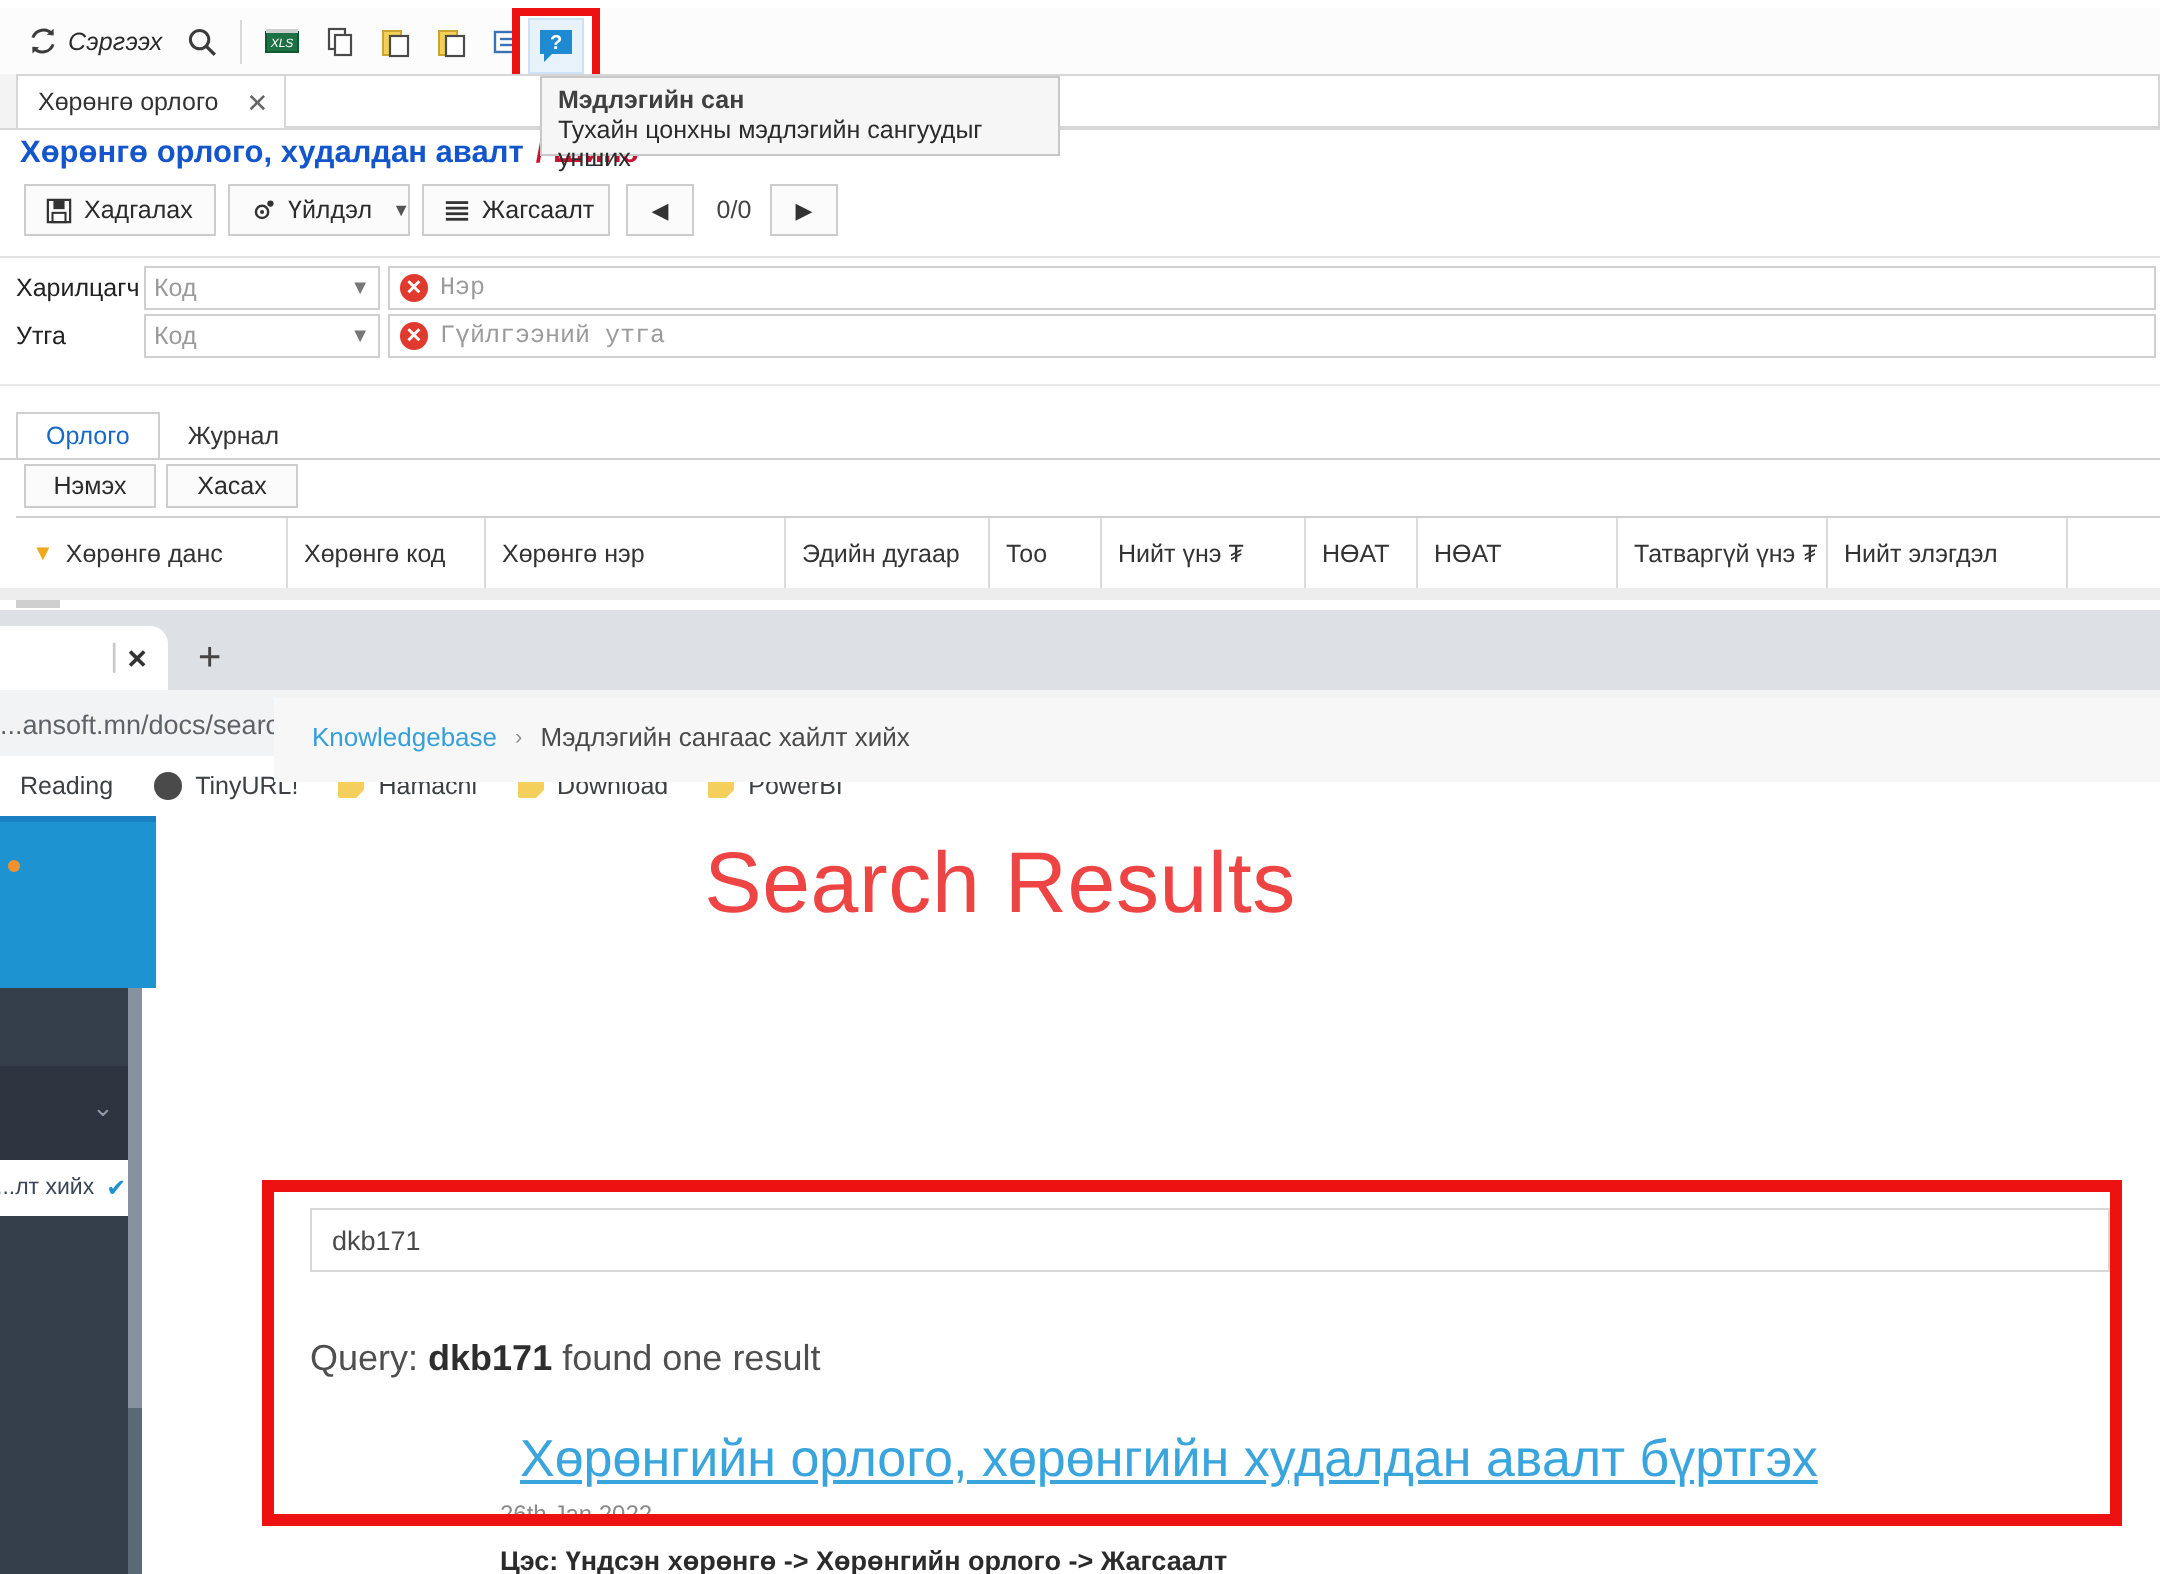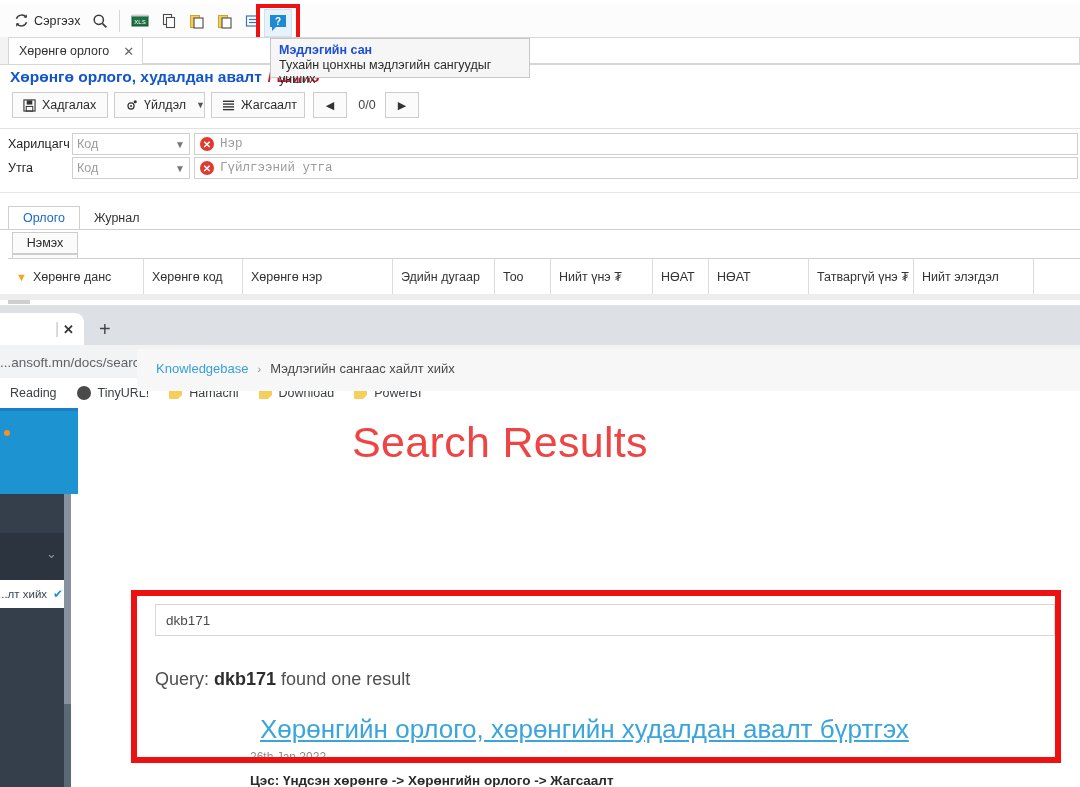--- a/index.html
+++ b/index.html
@@ -9,21 +9,21 @@
     background:#ffffff;
     -webkit-font-smoothing:antialiased;
   }
   .app{position:absolute;left:0;top:0;width:1080px;height:787px;}
 
   
   .erp{position:absolute;left:0;top:0;width:1080px;height:300px;background:#ffffff;overflow:hidden;}
 
   .erp-toolbar{position:absolute;left:0;top:4px;width:1080px;height:33px;background:#fcfcfc;border-bottom:1px solid #dcdcdc;}
   .tb-inner{position:absolute;left:8px;top:0;height:33px;display:flex;align-items:center;}
-  .tb-btn{display:flex;align-items:center;gap:5px;height:26px;padding:0 6px;cursor:pointer;color:#333;font-size:12.5px;}
+  .tb-btn{display:flex;align-items:center;gap:5px;height:26px;padding:0 6px;cursor:pointer;color:#333;font-size:12.5px;font-style:italic;}
   .tb-sep{width:1px;height:22px;background:#d8d8d8;margin:0 5px;}
   .ico{display:inline-block;line-height:0;}
 
   .refresh-ico svg{display:block;}
   .tb-label{font-size:12.5px;color:#2b2b2b;letter-spacing:.1px;}
 
   .help-wrap{position:absolute;left:256px;top:0px;width:44px;height:40px;}
   .help-hl{position:absolute;left:0;top:0;width:44px;height:40px;border:4px solid #ee1111;background:#ffffff;box-sizing:border-box;}
   .help-btn{position:absolute;left:8px;top:5px;width:28px;height:28px;background:#e8f2fb;border:1px solid #cfe2f5;display:flex;align-items:center;justify-content:center;cursor:pointer;box-sizing:border-box;}
 
@@ -56,21 +56,21 @@
   .ftext .ph{font-size:12.5px;color:#9b9b9b;font-family:Liberation Mono, monospace;}
   .err-dot{width:14px;height:14px;border-radius:50%;background:#e03a2f;color:#fff;font-size:10px;font-weight:bold;display:flex;align-items:center;justify-content:center;flex:0 0 auto;}
 
   
   .itabs{position:absolute;left:8px;top:206px;height:24px;display:flex;align-items:flex-end;}
   .itab{height:24px;padding:0 14px;display:flex;align-items:center;font-size:12.5px;box-sizing:border-box;cursor:pointer;}
   .itab.on{background:#fff;border:1px solid #cfcfcf;border-bottom:1px solid #fff;color:#1669c9;}
   .itab.off{color:#333;}
   .itabline{position:absolute;left:0;top:229px;width:1080px;height:1px;background:#cfcfcf;}
 
-  .subbtns{position:absolute;left:12px;top:232px;display:flex;gap:0px;flex-direction:column;}
+  .subbtns{position:absolute;left:12px;top:232px;display:flex;gap:0px;}
   .subbtn{width:66px;height:22px;background:#fbfbfb;border:1px solid #cdcdcd;box-sizing:border-box;display:flex;align-items:center;justify-content:center;font-size:12.5px;color:#2b2b2b;cursor:pointer;margin-right:5px;}
 
   
   .grid{position:absolute;left:8px;top:258px;width:1080px;height:36px;border-top:1px solid #d0d0d0;border-bottom:1px solid #d0d0d0;background:#fff;display:flex;}
   .gcol{height:35px;border-right:1px solid #dcdcdc;box-sizing:border-box;display:flex;align-items:center;gap:6px;padding:0 8px;font-size:12.5px;color:#333;white-space:nowrap;overflow:hidden;cursor:pointer;}
   .filter-ico{color:#f0a81e;font-size:11px;}
   .erp-bottom{position:absolute;left:0;top:294px;width:1080px;height:6px;background:#ededed;}
 
   
   .browser{position:absolute;left:0;top:300px;width:1080px;height:487px;background:#fff;overflow:hidden;}
@@ -125,21 +125,21 @@
 
   .qline{position:absolute;left:155px;top:669px;font-size:18px;color:#4f4f4f;}
   .qline b{color:#2e2e2e;}
 
   .reslink{position:absolute;left:260px;top:714px;font-size:26px;color:#3aa4dd;cursor:pointer;white-space:nowrap;text-decoration:underline;}
   .resdate{position:absolute;left:250px;top:750px;font-size:12px;color:#8a8a8a;}
   .respath{position:absolute;left:250px;top:773px;font-size:13.5px;color:#2b2b2b;font-weight:bold;white-space:nowrap;}
 
   
   .tooltip{position:absolute;left:270px;top:38px;width:260px;height:40px;background:#f6f6f6;border:1px solid #c8c8c8;box-sizing:border-box;padding:4px 8px;z-index:40;}
-  .tooltip .tt1{font-size:12.5px;font-weight:bold;color:#1d4ed8;}
+  .tooltip .tt1{font-size:12.5px;font-weight:bold;color:#404040;}
   .tooltip .tt2{font-size:12.5px;color:#2b2b2b;margin-top:1px;}
 </style>
 </head>
 <body>
 
 <div class="app">
 
   <div class="erp">
 
     <div class="erp-toolbar">

